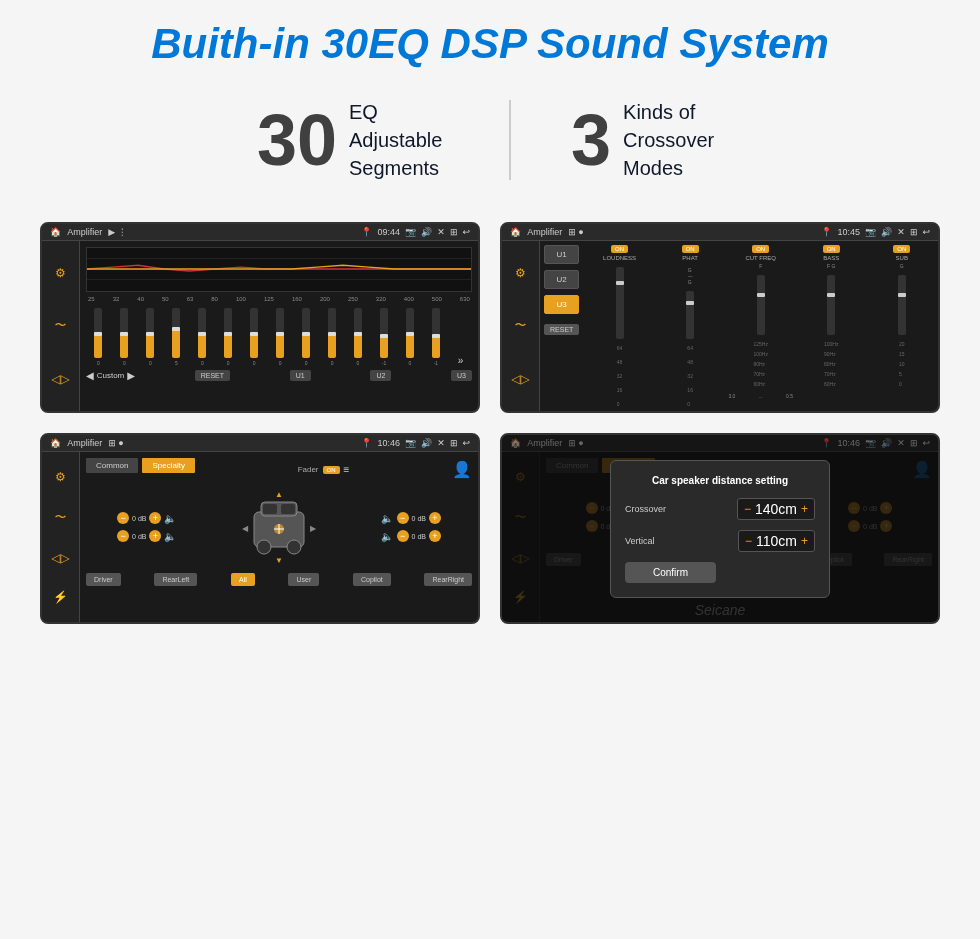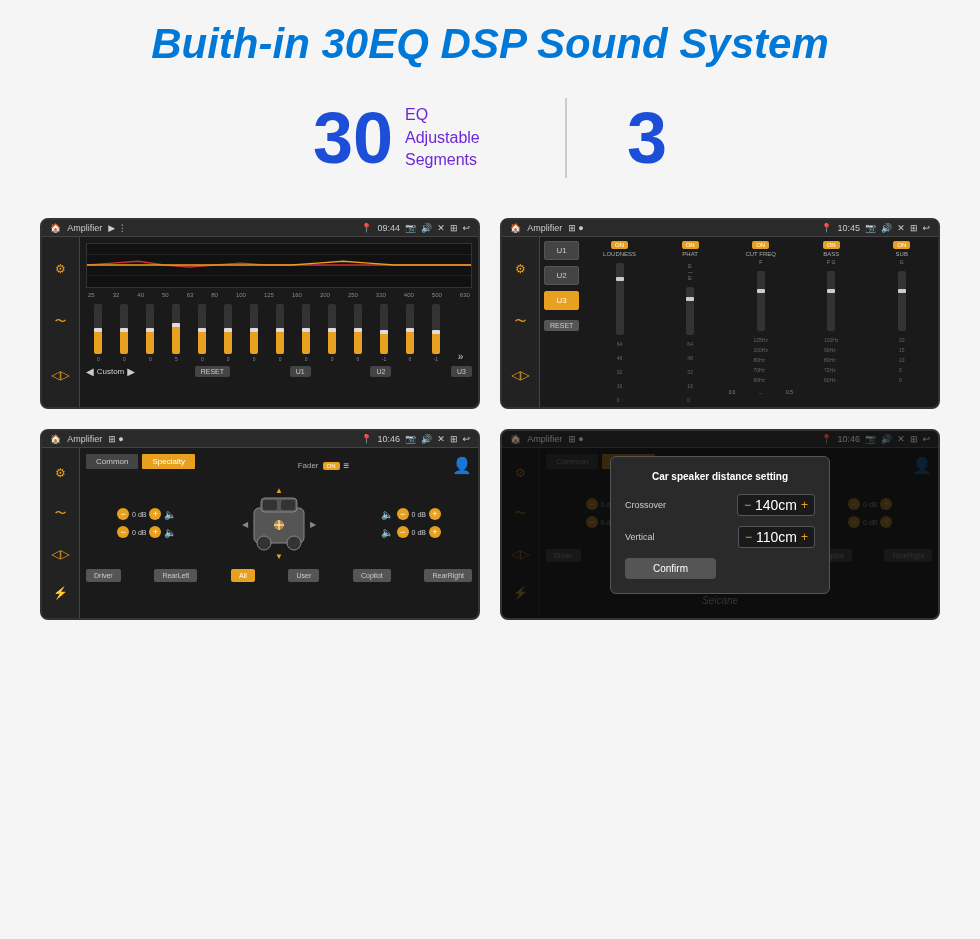--- a/index.html
+++ b/index.html
@@ -33,27 +33,27 @@
 
     .stat-item {
       display: flex;
       align-items: center;
       gap: 12px;
     }
 
     .stat-number {
       font-size: 72px;
       font-weight: 900;
-      color: #1d4ed8;
+      color: #404040;
       line-height: 1;
     }
 
     .stat-label {
-      font-size: 16px;
-      color: #6d28d9;
+      font-size: 20px;
+      color: #0f172a;
       line-height: 1.4;
       max-width: 100px;
     }
 
     .stat-divider {
       width: 2px;
       height: 80px;
       background: #ccc;
     }
 
@@ -449,24 +449,24 @@
       color: #fff;
       border: none;
       padding: 5px 28px;
       font-size: 10px;
       border-radius: 4px;
       cursor: pointer;
     }
 
     .watermark {
       position: absolute;
-      bottom: 12px;
+      bottom: 4px;
       left: 50%;
       transform: translateX(-50%);
-      font-size: 10px;
+      font-size: 14px;
       color: #666;
       font-style: italic;
     }
 
     .reset-btn {
       background: #555;
       color: #ccc;
       border: none;
       padding: 2px 6px;
       font-size: 7px;
@@ -493,20 +493,21 @@
 <h1 class="page-title">Buith-in 30EQ DSP Sound System</h1>
 
 <div class="stats-row">
   <div class="stat-item">
     <span class="stat-number">30</span>
     <span class="stat-label">EQ Adjustable<br>Segments</span>
   </div>
   <div class="stat-divider"></div>
   <div class="stat-item">
     <span class="stat-number">3</span>
+    <span class="stat-label">Kinds of<br>Crossover Modes</span>
   </div>
 </div>
 
 <div class="screens-grid">
 
   <div class="screen">
     <div class="status-bar">
       <div class="status-bar-left">
         <span>🏠</span>
         <span>Amplifier</span>

